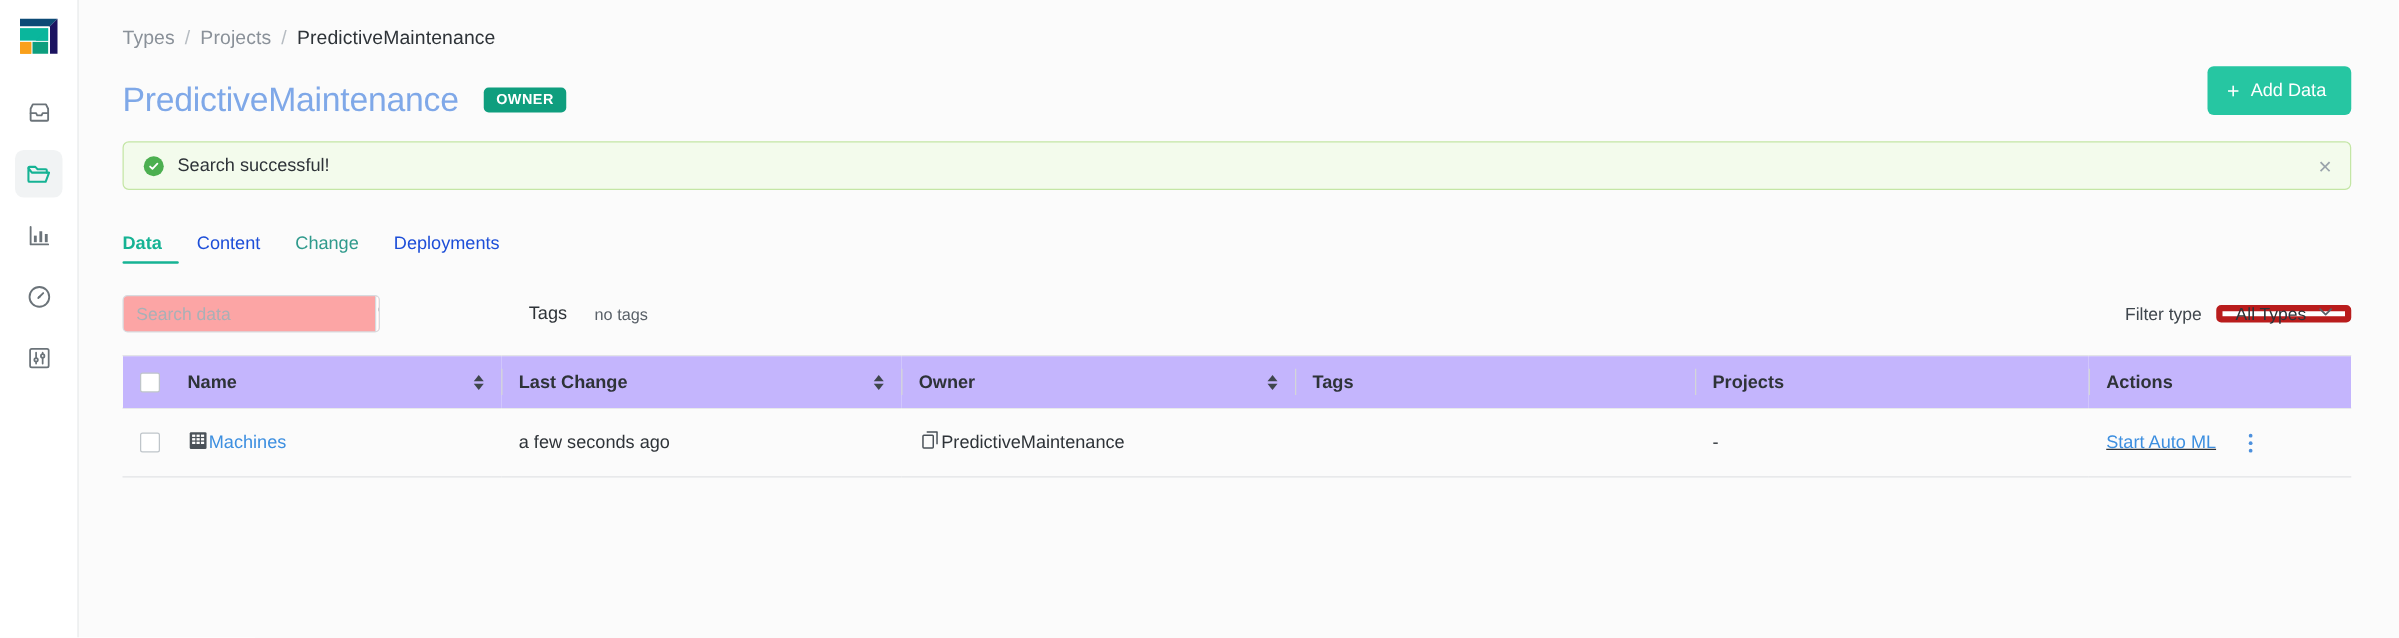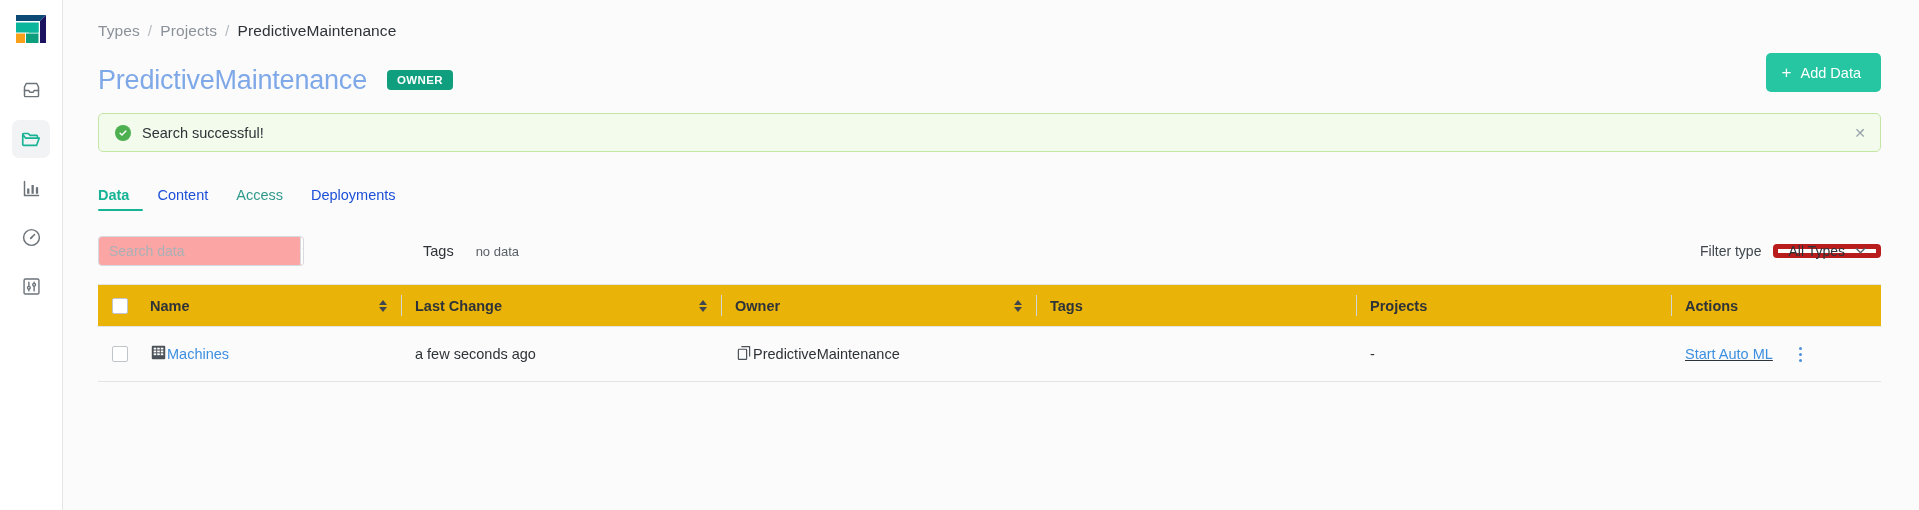--- a/index.html
+++ b/index.html
@@ -254,21 +254,21 @@
   .chev { font-size: 10px; color: #5a6169; line-height: 1; }
 
   
   .table {
     margin-top: 18px;
     width: 100%;
     border-collapse: collapse;
     background: #fbfbfb;
   }
   .table thead th {
-    background: #eab308;
+    background: #c4b5fd;
     font-size: 14.5px;
     color: #2e3338;
     font-weight: 700;
     text-align: left;
     height: 42px;
     padding: 0 14px;
     border-top: 1px solid #e2e4e6;
     border-bottom: 1px solid #e2e4e6;
     position: relative;
     white-space: nowrap;
@@ -414,38 +414,38 @@
             <path d="M5 12.5l4.5 4.5L19 7"></path>
           </svg>
         </span>
         <span class="alert-text">Search successful!</span>
         <span class="close">✕</span>
       </div>
 
       <div class="tabs">
         <div class="tab active">Data</div>
         <div class="tab">Content</div>
-        <div class="tab hovered">Access</div>
+        <div class="tab hovered">Change</div>
         <div class="tab">Deployments</div>
       </div>
 
       <div class="filter-row">
         <div class="search-box">
           <input type="text" placeholder="Search data" style="">
           <div class="search-btn">
             <span>
               <svg width="15" height="15" viewBox="0 0 24 24" fill="none" stroke="#5a6169" stroke-width="2" stroke-linecap="round">
                 <circle cx="10.5" cy="10.5" r="6.5"></circle>
                 <path d="M15.5 15.5L21 21"></path>
               </svg>
             </span>
           </div>
         </div>
         <span class="tags-label">Tags</span>
-        <span class="no-tags">no data</span>
+        <span class="no-tags">no tags</span>
 
         <div class="filter-right">
           <span class="filter-type-label">Filter type</span>
           <div class="select-box">
             <span>All Types</span>
             <span class="chev">
               <svg width="11" height="7" viewBox="0 0 12 8" fill="none" stroke="#5a6169" stroke-width="1.6" stroke-linecap="round" stroke-linejoin="round">
                 <path d="M1 1.5L6 6.5L11 1.5"></path>
               </svg>
             </span>

